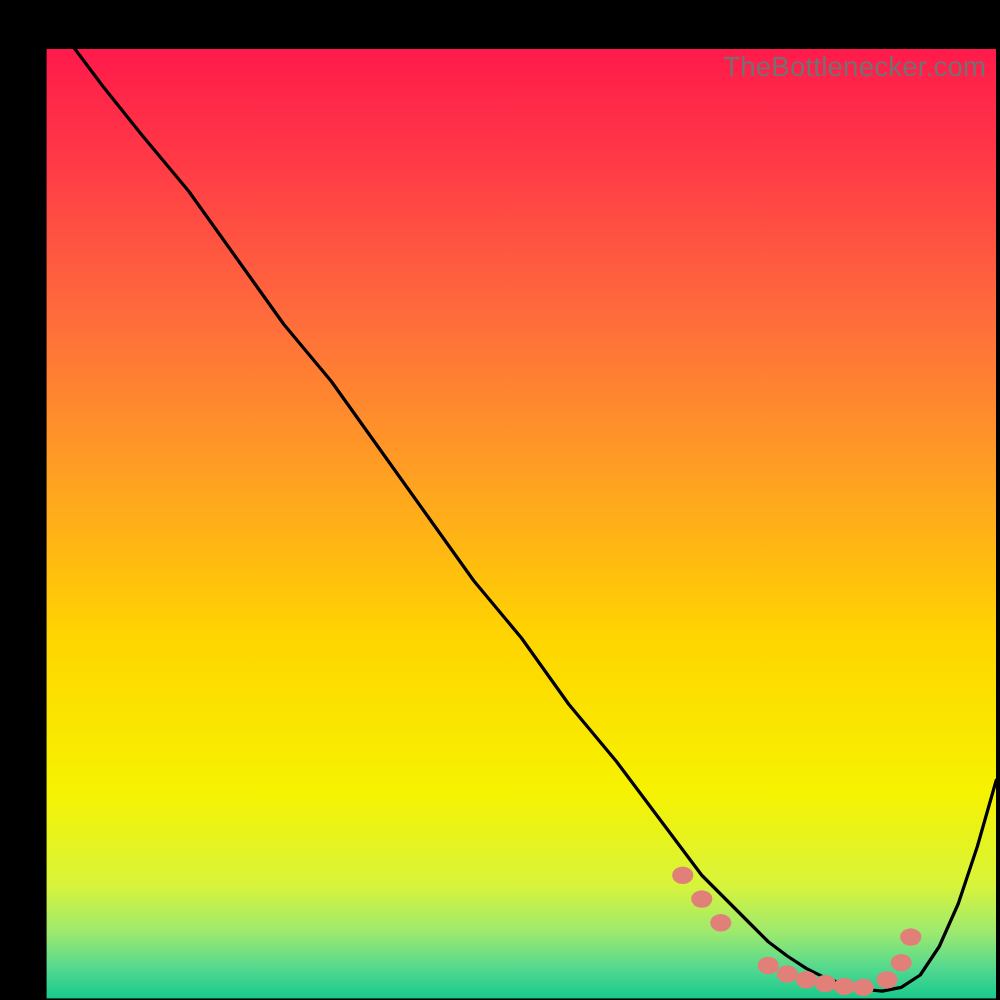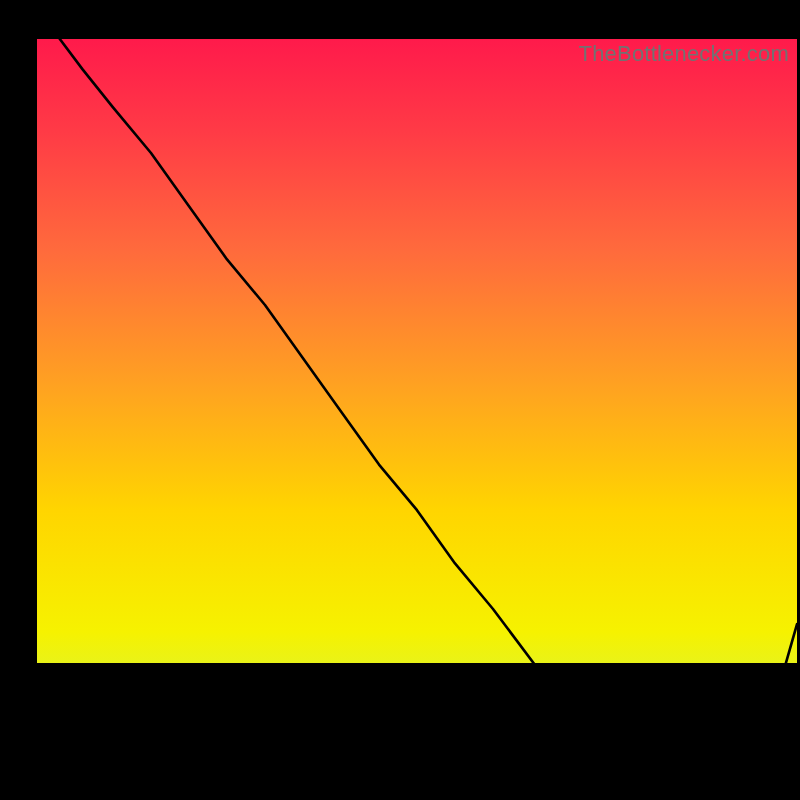--- a/index.html
+++ b/index.html
@@ -17,21 +17,21 @@
     top: 18px;
     width: 764px;
     height: 764px;
     background: #000;
   }
   .plot-area {
     position: absolute;
     left: 19px;
     top: 21px;
     width: 760px;
-    height: 624px;
+    height: 760px;
     overflow: hidden;
   }
   .watermark {
     position: absolute;
     top: 2px;
     right: 8px;
     color: #727272;
     font-size: 22px;
     font-weight: 400;
     letter-spacing: 0.2px;

